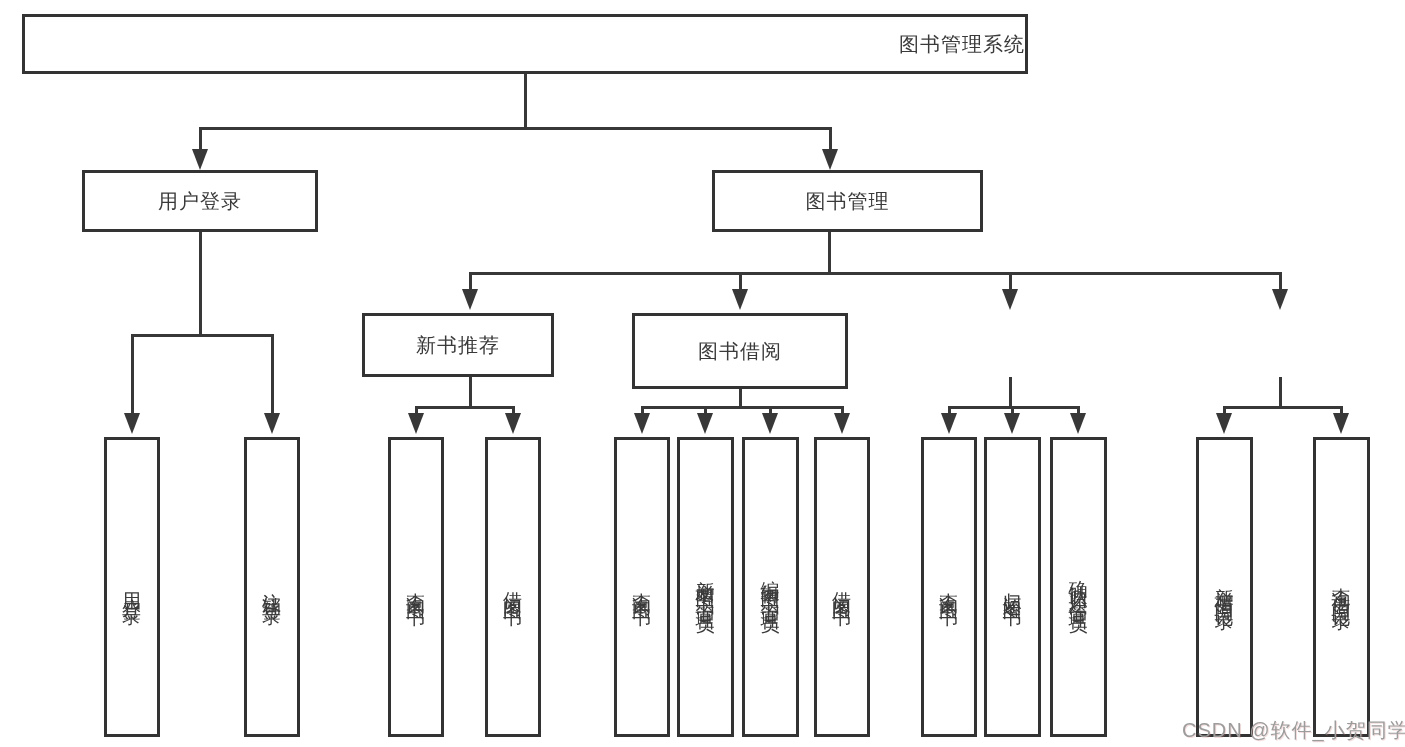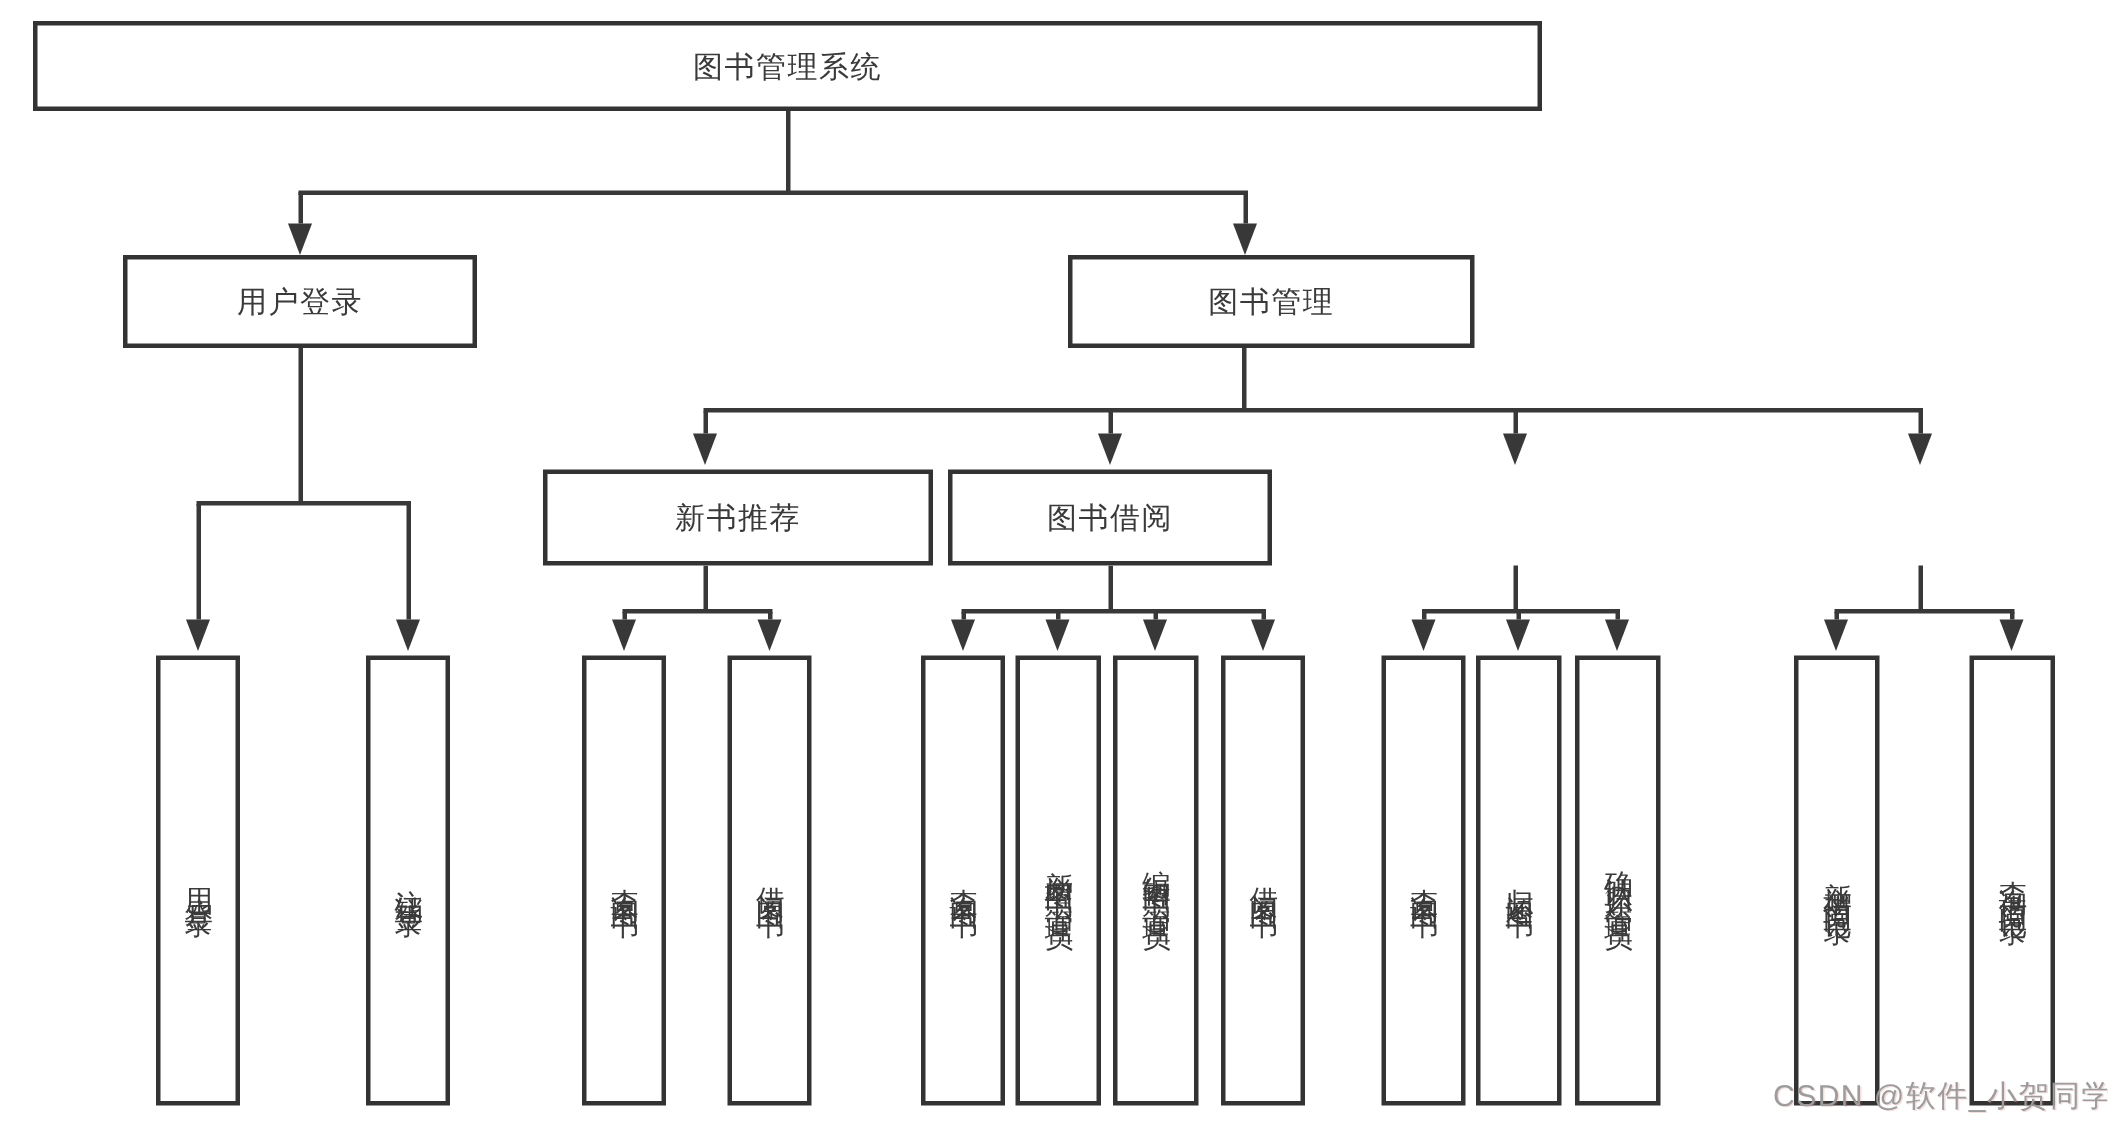--- a/index.html
+++ b/index.html
@@ -109,35 +109,35 @@
   <div class="hline" style="left:947.5px;top:406px;width:132px;"></div>
   <div class="arrow" style="left:947.5px;top:408px;height:5px;"></div>
   <div class="arrow" style="left:1010.5px;top:408px;height:5px;"></div>
   <div class="arrow" style="left:1076.5px;top:408px;height:5px;"></div>
 
   <div class="vline" style="left:1278.5px;top:377px;height:31px;"></div>
   <div class="hline" style="left:1222.5px;top:406px;width:120px;"></div>
   <div class="arrow" style="left:1222.5px;top:408px;height:5px;"></div>
   <div class="arrow" style="left:1339.5px;top:408px;height:5px;"></div>
 
-  <div class="node" style="left:22px;top:14px;width:1006px;height:60px;">
+  <div class="node" style="left:22px;top:14px;width:1006px;height:60px;justify-content:flex-end;">
     <span class="h-label">图书管理系统</span>
   </div>
 
   <div class="node" style="left:82px;top:170px;width:236px;height:62px;">
     <span class="h-label">用户登录</span>
   </div>
   <div class="node" style="left:712px;top:170px;width:271px;height:62px;">
     <span class="h-label">图书管理</span>
   </div>
 
-  <div class="node" style="left:362px;top:313px;width:260px;height:64px;">
+  <div class="node" style="left:362px;top:313px;width:192px;height:64px;">
     <span class="h-label">新书推荐</span>
   </div>
-  <div class="node" style="left:632px;top:313px;width:216px;height:64px;">
+  <div class="node" style="left:632px;top:313px;width:216px;height:76px;">
     <span class="h-label">图书借阅</span>
   </div>
 
   <div class="node" style="left:104px;top:437px;width:56px;height:300px;">
     <span class="v-label">用户登录</span>
   </div>
   <div class="node" style="left:244px;top:437px;width:56px;height:300px;">
     <span class="v-label">注销登录</span>
   </div>
 

